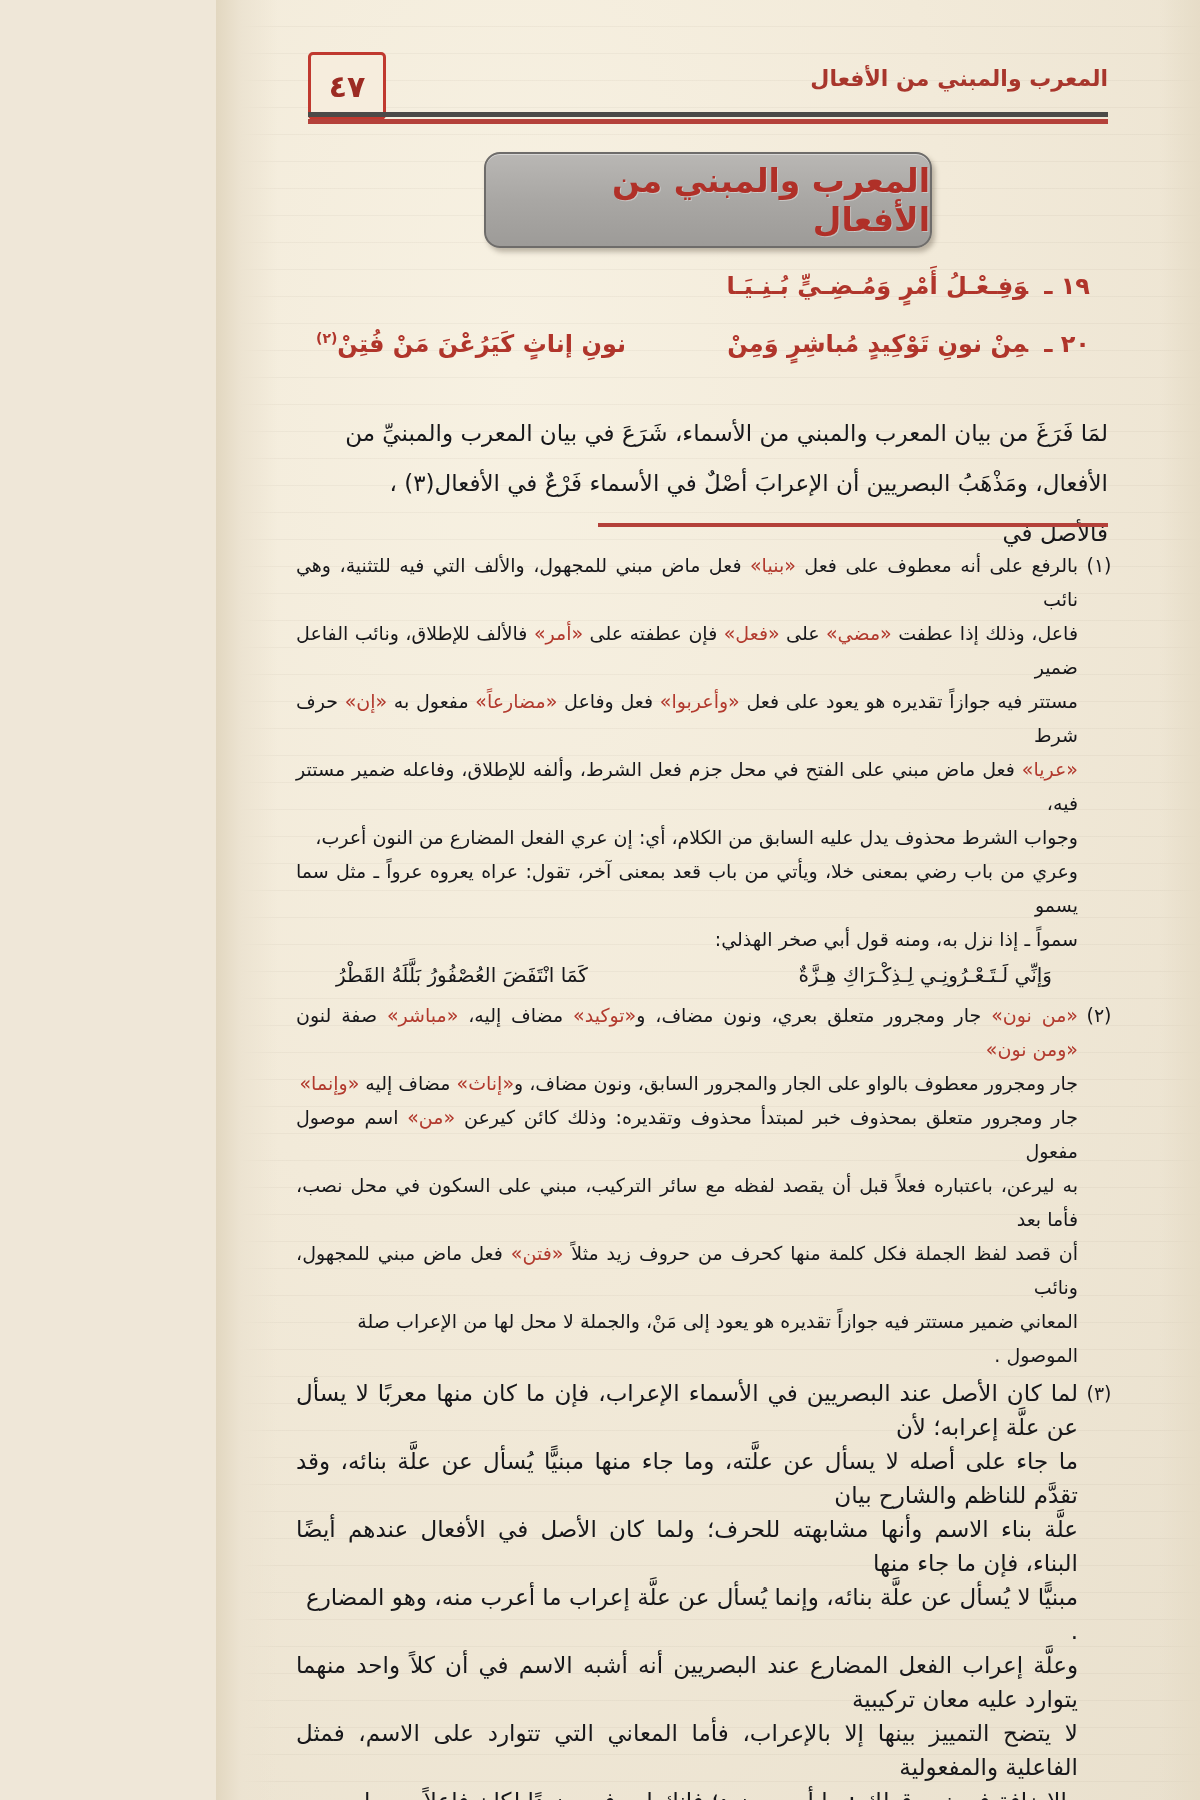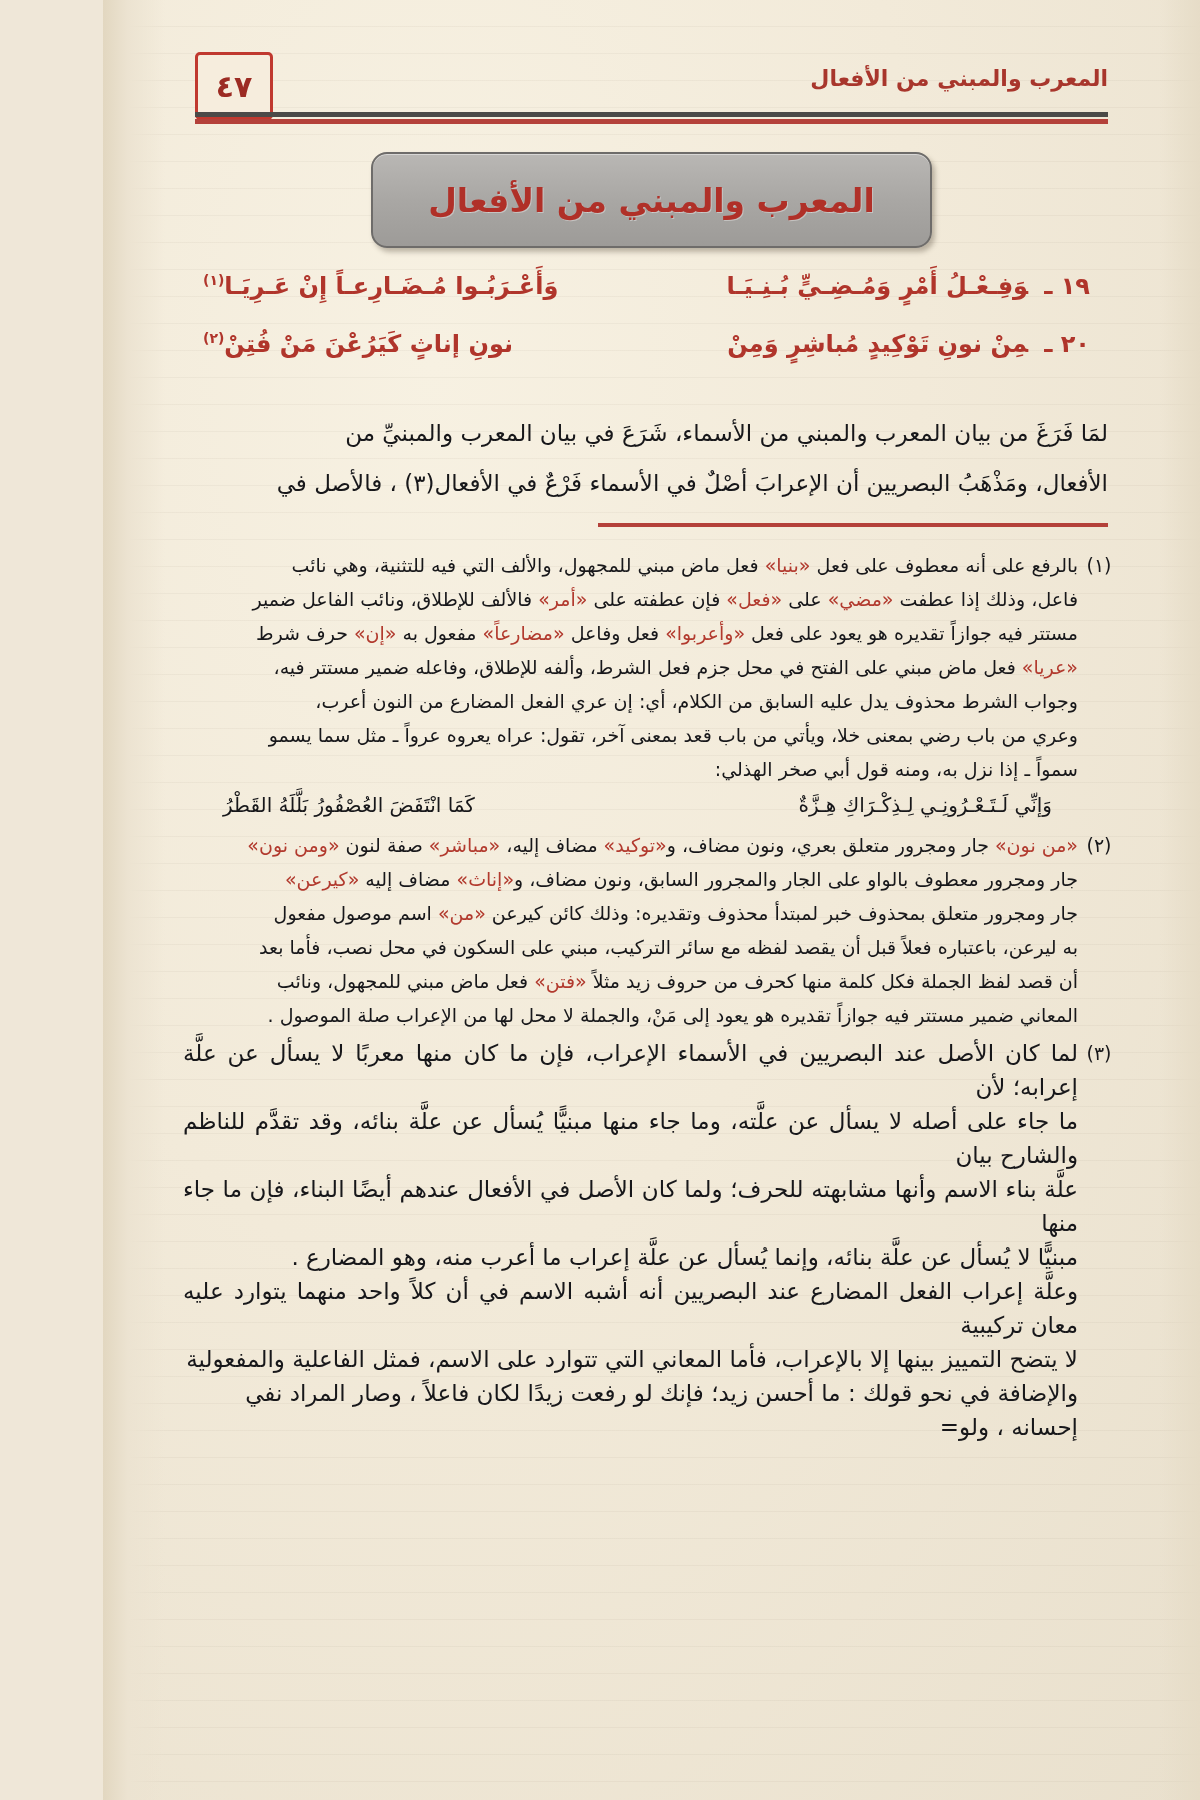--- a/index.html
+++ b/index.html
@@ -4,21 +4,21 @@
 <style>
   html,body{margin:0;padding:0;}
   body{
     width:1200px;height:1800px;
     background:#efe7d8;
     font-family:"DejaVu Sans","Liberation Sans",sans-serif;
     overflow:hidden;
   }
   .page{
     position:relative;
-    width:1097px;height:1800px;
+    width:984px;height:1800px;
     background:
       radial-gradient(ellipse at 30% 20%, #f7f1e2 0%, #f2ead9 45%, #e9e0cd 100%);
     box-sizing:border-box;
   }
   
   .ghost{
     position:absolute;inset:0;
     opacity:.055;
     background:
       repeating-linear-gradient(180deg, transparent 0 26px, #6a5a48 26px 27px);
@@ -181,21 +181,20 @@
     <div class="rule-red"></div>
   </div>
 
   <div class="banner">
     <span class="banner-title">المعرب والمبني من الأفعال</span>
   </div>
 
   <div class="verses">
     <div class="verse-line">
       <span class="hemistich-a"><span class="vnum">١٩ ـ</span><span>وَفِـعْـلُ أَمْرٍ وَمُـضِـيٍّ بُـنِـيَـا</span></span>
-      <span class="hemistich-b"><span>وَأَعْـرَبُـوا مُـضَـارِعـاً إِنْ عَـرِيَـا</span><sup class="fn">(١)</sup></span>
     </div>
     <div class="verse-line">
       <span class="hemistich-a"><span class="vnum">٢٠ ـ</span><span>مِنْ نونِ تَوْكِيدٍ مُباشِرٍ وَمِنْ</span></span>
       <span class="hemistich-b"><span>نونِ إناثٍ كَيَرُعْنَ مَنْ فُتِنْ</span><sup class="fn">(٢)</sup></span>
     </div>
   </div>
 
   <div class="body-text">
     <span class="ln">لمَا فَرَغَ من بيان المعرب والمبني من الأسماء، شَرَعَ في بيان المعرب والمبنيِّ من</span>
     <span class="ln last">الأفعال، ومَذْهَبُ البصريين أن الإعرابَ أصْلٌ في الأسماء فَرْعٌ في الأفعال(٣) ، فالأصل في</span>
@@ -219,21 +218,21 @@
           <span>وَإنِّي لَـتَـعْـرُونِـي لِـذِكْـرَاكِ هِـزَّةٌ</span>
           <span>كَمَا انْتَفَضَ العُصْفُورُ بَلَّلَهُ القَطْرُ</span>
         </div>
       </div>
     </div>
 
     <div class="fnote">
       <div class="fnote-mark">(٢)</div>
       <div class="fnote-body">
         <span class="ln"><span class="red">«من نون»</span> جار ومجرور متعلق بعري، ونون مضاف، و<span class="red">«توكيد»</span> مضاف إليه، <span class="red">«مباشر»</span> صفة لنون <span class="red">«ومن نون»</span></span>
-        <span class="ln">جار ومجرور معطوف بالواو على الجار والمجرور السابق، ونون مضاف، و<span class="red">«إناث»</span> مضاف إليه <span class="red">«كيرعن»</span></span>
+        <span class="ln">جار ومجرور معطوف بالواو على الجار والمجرور السابق، ونون مضاف، و<span class="red">«إناث»</span> مضاف إليه <span class="red">«وإنما»</span></span>
         <span class="ln">جار ومجرور متعلق بمحذوف خبر لمبتدأ محذوف وتقديره: وذلك كائن كيرعن <span class="red">«من»</span> اسم موصول مفعول</span>
         <span class="ln">به ليرعن، باعتباره فعلاً قبل أن يقصد لفظه مع سائر التركيب، مبني على السكون في محل نصب، فأما بعد</span>
         <span class="ln">أن قصد لفظ الجملة فكل كلمة منها كحرف من حروف زيد مثلاً <span class="red">«فتن»</span> فعل ماض مبني للمجهول، ونائب</span>
         <span class="ln flush">المعاني ضمير مستتر فيه جوازاً تقديره هو يعود إلى مَنْ، والجملة لا محل لها من الإعراب صلة الموصول .</span>
       </div>
     </div>
 
     <div class="fnote">
       <div class="fnote-mark">(٣)</div>
       <div class="fnote-body f3">

